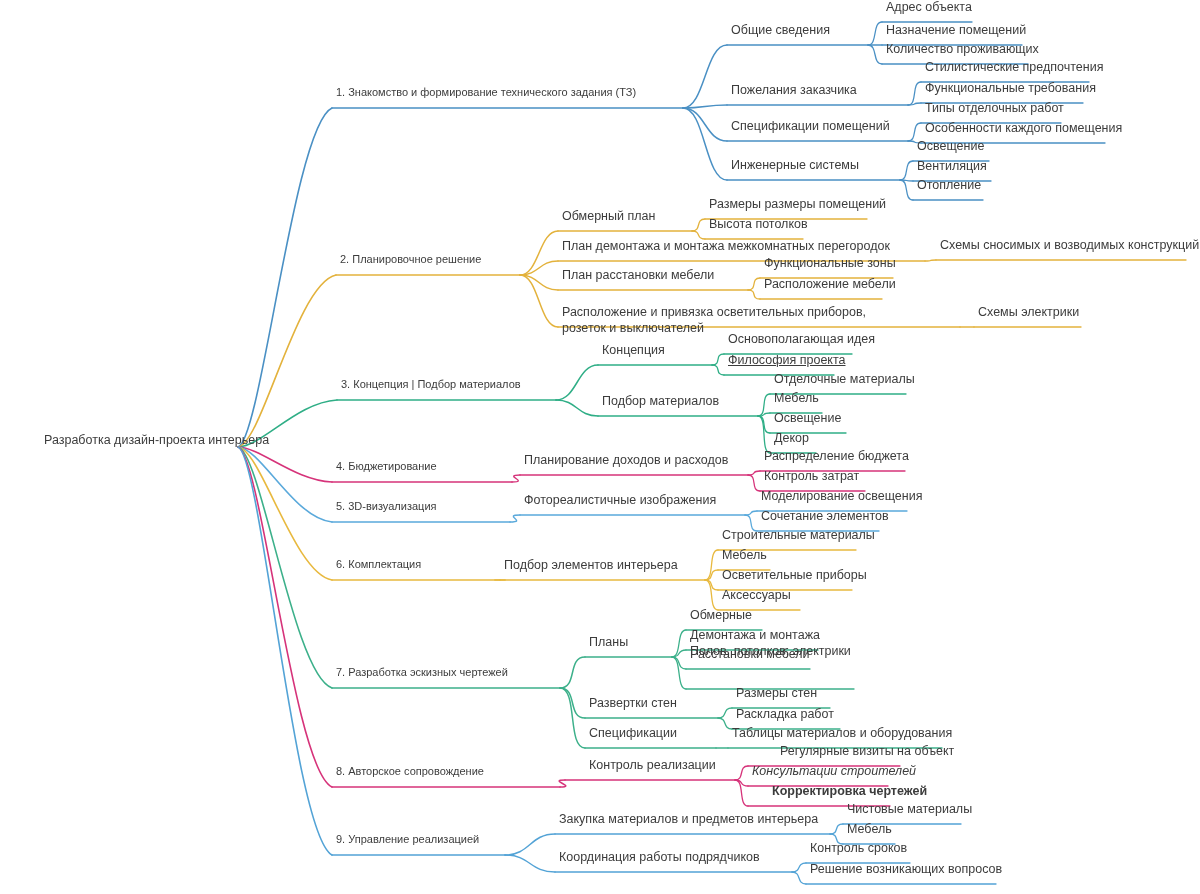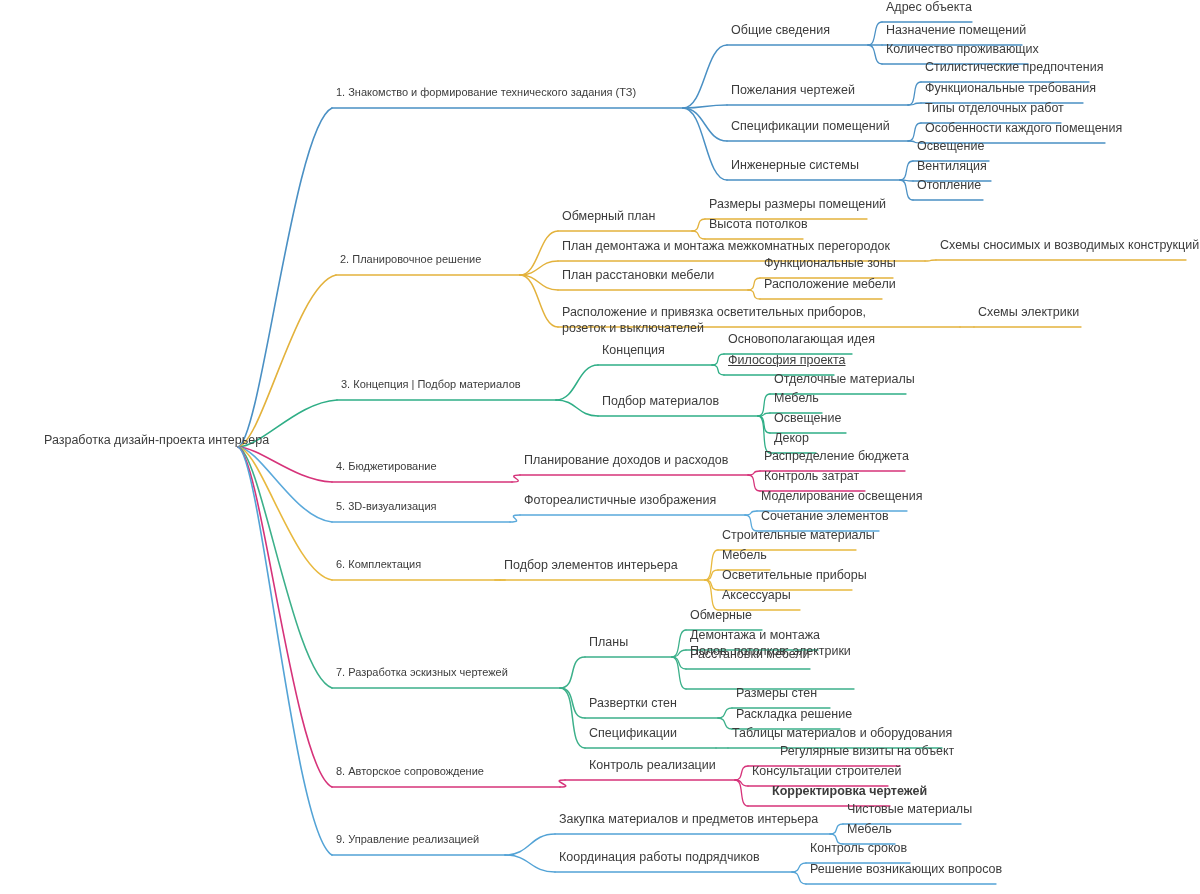--- a/index.html
+++ b/index.html
@@ -164,21 +164,21 @@
       <path d="M 792 872 C 802 872, 796 884, 806 884" fill="none" stroke="#53a3d6" stroke-width="1.3" stroke-linecap="round"></path>
       <path d="M 806 884 L 996 884" fill="none" stroke="#53a3d6" stroke-width="1.3" stroke-linecap="round"></path>
     </svg>
   <div id="nodes-layer">
       <div class="node lvl0" style="left: 0px; top: 433px; width: 231px; text-align: left; padding-left: 44px;">Разработка дизайн-проекта интерьера</div>
       <div class="node lvl1" style="left: 336px; top: 86px;">1. Знакомство и формирование технического задания (ТЗ)</div>
       <div class="node lvl2" style="left: 731px; top: 23px;">Общие сведения</div>
       <div class="node lvl3" style="left: 886px; top: 0px;">Адрес объекта</div>
       <div class="node lvl3" style="left: 886px; top: 23px;">Назначение помещений</div>
       <div class="node lvl3" style="left: 886px; top: 42px;">Количество проживающих</div>
-      <div class="node lvl2" style="left: 731px; top: 83px;">Пожелания чертежей</div>
+      <div class="node lvl2" style="left: 731px; top: 83px;">Пожелания заказчика</div>
       <div class="node lvl3" style="left: 925px; top: 60px;">Стилистические предпочтения</div>
       <div class="node lvl3" style="left: 925px; top: 81px;">Функциональные требования</div>
       <div class="node lvl2" style="left: 731px; top: 119px;">Спецификации помещений</div>
       <div class="node lvl3" style="left: 925px; top: 101px;">Типы отделочных работ</div>
       <div class="node lvl3" style="left: 925px; top: 121px;">Особенности каждого помещения</div>
       <div class="node lvl2" style="left: 731px; top: 158px;">Инженерные системы</div>
       <div class="node lvl3" style="left: 917px; top: 139px;">Освещение</div>
       <div class="node lvl3" style="left: 917px; top: 159px;">Вентиляция</div>
       <div class="node lvl3" style="left: 917px; top: 178px;">Отопление</div>
       <div class="node lvl1" style="left: 340px; top: 253px;">2. Планировочное решение</div>
@@ -216,27 +216,27 @@
       <div class="node lvl3" style="left: 722px; top: 568px;">Осветительные приборы</div>
       <div class="node lvl3" style="left: 722px; top: 588px;">Аксессуары</div>
       <div class="node lvl1" style="left: 336px; top: 666px;">7. Разработка эскизных чертежей</div>
       <div class="node lvl2" style="left: 589px; top: 635px;">Планы</div>
       <div class="node lvl3" style="left: 690px; top: 608px;">Обмерные</div>
       <div class="node lvl3" style="left: 690px; top: 628px;">Демонтажа и монтажа</div>
       <div class="node lvl3" style="left: 690px; top: 647px;">Расстановки мебели</div>
       <div class="node lvl3" style="left: 690px; top: 644px;">Полов, потолков, электрики</div>
       <div class="node lvl2" style="left: 589px; top: 696px;">Развертки стен</div>
       <div class="node lvl3" style="left: 736px; top: 686px;">Размеры стен</div>
-      <div class="node lvl3" style="left: 736px; top: 707px;">Раскладка решение</div>
+      <div class="node lvl3" style="left: 736px; top: 707px;">Раскладка работ</div>
       <div class="node lvl2" style="left: 589px; top: 726px;">Спецификации</div>
       <div class="node lvl3" style="left: 732px; top: 726px;">Таблицы материалов и оборудования</div>
       <div class="node lvl1" style="left: 336px; top: 765px;">8. Авторское сопровождение</div>
       <div class="node lvl2" style="left: 589px; top: 758px;">Контроль реализации</div>
       <div class="node lvl3" style="left: 780px; top: 744px;">Регулярные визиты на объект</div>
-      <div class="node lvl3" style="left: 752px; top: 764px;">Консультации строителей</div>
+      <div class="node lvl3" style="left: 752px; top: 764px; font-style: italic;">Консультации строителей</div>
       <div class="node lvl3" style="left: 772px; top: 784px; font-weight: bold;">Корректировка чертежей</div>
       <div class="node lvl1" style="left: 336px; top: 833px;">9. Управление реализацией</div>
       <div class="node lvl2" style="left: 559px; top: 812px;">Закупка материалов и предметов интерьера</div>
       <div class="node lvl3" style="left: 847px; top: 802px;">Чистовые материалы</div>
       <div class="node lvl3" style="left: 847px; top: 822px;">Мебель</div>
       <div class="node lvl2" style="left: 559px; top: 850px;">Координация работы подрядчиков</div>
       <div class="node lvl3" style="left: 810px; top: 841px;">Контроль сроков</div>
       <div class="node lvl3" style="left: 810px; top: 862px;">Решение возникающих вопросов</div>
     </div>
 </div>

